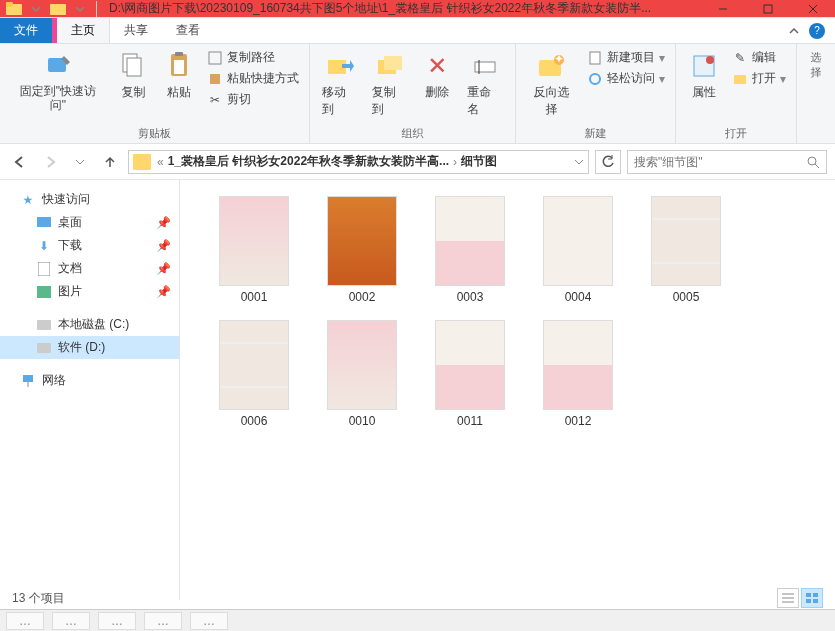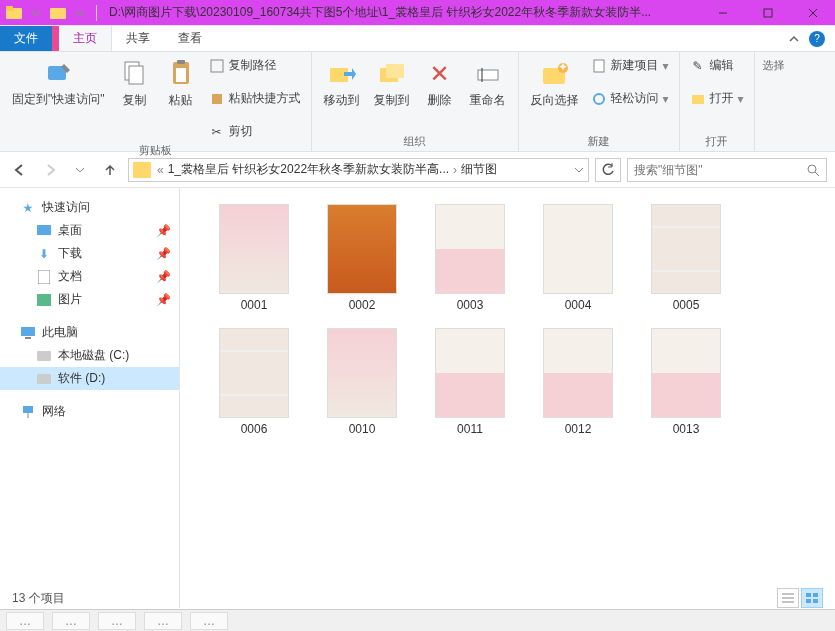--- a/index.html
+++ b/index.html
@@ -1,49 +1,49 @@
 <!DOCTYPE html>
 <html><head>
 <meta charset="utf-8">
 <style>
 * { margin: 0; padding: 0; box-sizing: border-box; font-family: "Microsoft YaHei", "Segoe UI", sans-serif; font-size: 12px; }
 body { background: #fff; width: 835px; height: 631px; overflow: hidden; position: relative; }
 
-.titlebar { height: 26px; background: #d946ef; display: flex; align-items: center; border-bottom: 1px solid #e5e5e5; }
+.titlebar { height: 18px; background: #ef4444; display: flex; align-items: center; border-bottom: 1px solid #e5e5e5; }
 .titlebar .tb-icons { display: flex; align-items: center; gap: 2px; padding: 0 4px; }
 .titlebar .tb-icon { width: 20px; height: 20px; display: flex; align-items: center; justify-content: center; color: #555; }
 .titlebar .path { flex: 1; color: #333; padding-left: 4px; white-space: nowrap; overflow: hidden; text-overflow: ellipsis; }
 .titlebar .controls { display: flex; }
 .titlebar .controls div { width: 45px; height: 26px; display: flex; align-items: center; justify-content: center; color: #333; }
 
 .tabbar { height: 26px; background: #fff; display: flex; align-items: stretch; border-bottom: 1px solid #e1e1e1; }
 .tabbar .file-tab { background: #1979ca; color: #fff; padding: 8px 14px; display: flex; align-items: center; }
 .tabbar .tab { padding: 0 14px; display: flex; align-items: center; color: #444; }
-.tabbar .tab.active { background: #f5f6f7; border-left: 7px solid #ec4899; border-right: 1px solid #e1e1e1; color: #a21caf; }
+.tabbar .tab.active { background: #f5f6f7; border-left: 5px solid #ec4899; border-right: 1px solid #e1e1e1; color: #000000; }
 .tabbar .spacer { flex: 1; }
 .tabbar .right { display: flex; align-items: center; gap: 10px; padding-right: 10px; color: #666; }
 .help-circle { width: 16px; height: 16px; border-radius: 50%; background: #1979ca; color: #fff; display: flex; align-items: center; justify-content: center; font-size: 10px; }
 
 .ribbon { height: 100px; background: #f5f6f7; border-bottom: 1px solid #e1e1e1; display: flex; }
 .ribbon-group { border-right: 1px solid #e1e1e1; display: flex; flex-direction: column; padding: 4px 8px 0 8px; }
 .ribbon-group .content { flex: 1; display: flex; align-items: flex-start; gap: 6px; }
 .ribbon-group .label { text-align: center; color: #666; font-size: 11px; padding: 2px 0; }
 .big-btn { display: flex; flex-direction: column; align-items: center; gap: 2px; padding: 2px 4px; color: #444; min-width: 38px; }
 .big-btn .icon { width: 32px; height: 32px; display: flex; align-items: center; justify-content: center; }
-.small-btns { display: flex; flex-direction: column; gap: 14px; }
+.small-btns { display: flex; flex-direction: column; gap: 2px; }
 .small-btn { display: flex; align-items: center; gap: 4px; color: #444; padding: 1px 2px; white-space: nowrap; }
 .small-btn .icon { width: 16px; height: 16px; display: flex; align-items: center; justify-content: center; }
 
 .addrbar { height: 36px; background: #fff; border-bottom: 1px solid #e5e5e5; display: flex; align-items: center; padding: 0 8px; gap: 6px; }
 .nav-btn { width: 24px; height: 24px; display: flex; align-items: center; justify-content: center; color: #666; }
 .nav-btn.disabled { color: #ccc; }
 .crumb-box { flex: 1; height: 24px; border: 1px solid #ccc; display: flex; align-items: center; padding: 0 4px; background: #fff; }
 .crumb-box .folder-ic { width: 18px; height: 16px; background: #ffd76a; border-radius: 1px; margin-right: 4px; }
 .crumb-box .crumbs { flex: 1; display: flex; align-items: center; gap: 2px; overflow: hidden; }
-.crumb { color: #333; white-space: nowrap; }
+.crumb { color: #333; white-space: nowrap; font-weight: bold; }
 .sep { color: #888; padding: 0 2px; }
 .refresh-btn { width: 26px; height: 24px; border: 1px solid #ccc; display: flex; align-items: center; justify-content: center; color: #555; }
 .search-box { width: 200px; height: 24px; border: 1px solid #ccc; display: flex; align-items: center; padding: 0 6px; color: #888; }
 .search-box input { border: none; outline: none; flex: 1; color: #888; }
 
 .body-area { display: flex; height: 420px; }
 .sidebar { width: 180px; border-right: 1px solid #e5e5e5; padding: 8px 0; overflow-y: auto; }
 .side-item { display: flex; align-items: center; gap: 6px; padding: 3px 8px 3px 20px; color: #333; }
 .side-item.child { padding-left: 36px; }
 .side-item.selected { background: #cce8ff; }
@@ -262,20 +262,29 @@
             <span>轻松访问</span>
             <span style="color:#888;">▾</span>
           </div>
       </div>
     </div>
     <div class="label">新建</div>
   </div>
 
   <div class="ribbon-group">
     <div class="content">
+      <div class="big-btn">
+        <div class="icon">
+            <svg width="24" height="24">
+              <rect x="2" y="2" width="20" height="20" fill="#e8f0f8" stroke="#5aa9e6"></rect>
+              <circle cx="18" cy="6" r="4" fill="#d9534f"></circle>
+            </svg>
+          </div>
+        <span>属性</span>
+      </div>
       <div class="small-btns">
         <div class="small-btn">
             <div class="icon">✎</div>
             <span>编辑</span>
           </div>
         <div class="small-btn">
             <div class="icon">
               <svg width="14" height="14">
                 <rect x="1" y="3" width="12" height="9" fill="#ffd76a"></rect>
               </svg>
@@ -373,29 +382,20 @@
     <div class="side-item child">
         <div class="icon">
           <svg width="14" height="12">
             <rect width="14" height="12" fill="#5ab98a"></rect>
           </svg>
         </div>
         <span>图片</span>
         <span style="margin-left:auto;color:#888;">📌</span>
       </div>
     <div class="side-gap"></div>
-    <div class="side-item">
-        <div class="icon">
-          <svg width="14" height="12">
-            <rect width="14" height="9" fill="#5aa9e6"></rect>
-            <rect x="4" y="10" width="6" height="2" fill="#888"></rect>
-          </svg>
-        </div>
-        <span>此电脑</span>
-      </div>
     <div class="side-item child">
         <div class="icon">
           <svg width="14" height="10">
             <rect width="14" height="10" fill="#ccc" rx="1"></rect>
           </svg>
         </div>
         <span>本地磁盘 (C:)</span>
       </div>
     <div class="side-item child selected">
         <div class="icon">
@@ -457,24 +457,20 @@
           <div class="thumb pink"></div>
           <div class="file-name">0010</div>
         </div>
         <div class="file-item">
           <div class="thumb split"></div>
           <div class="file-name">0011</div>
         </div>
         <div class="file-item">
           <div class="thumb split"></div>
           <div class="file-name">0012</div>
-        </div>
-        <div class="file-item">
-          <div class="thumb split"></div>
-          <div class="file-name">0013</div>
         </div>
       </div>
   </div>
 </div>
 
 <div class="statusbar">
   <span>13 个项目</span>
   <div class="spacer"></div>
   <div class="view-btn">
       <svg width="12" height="10">

